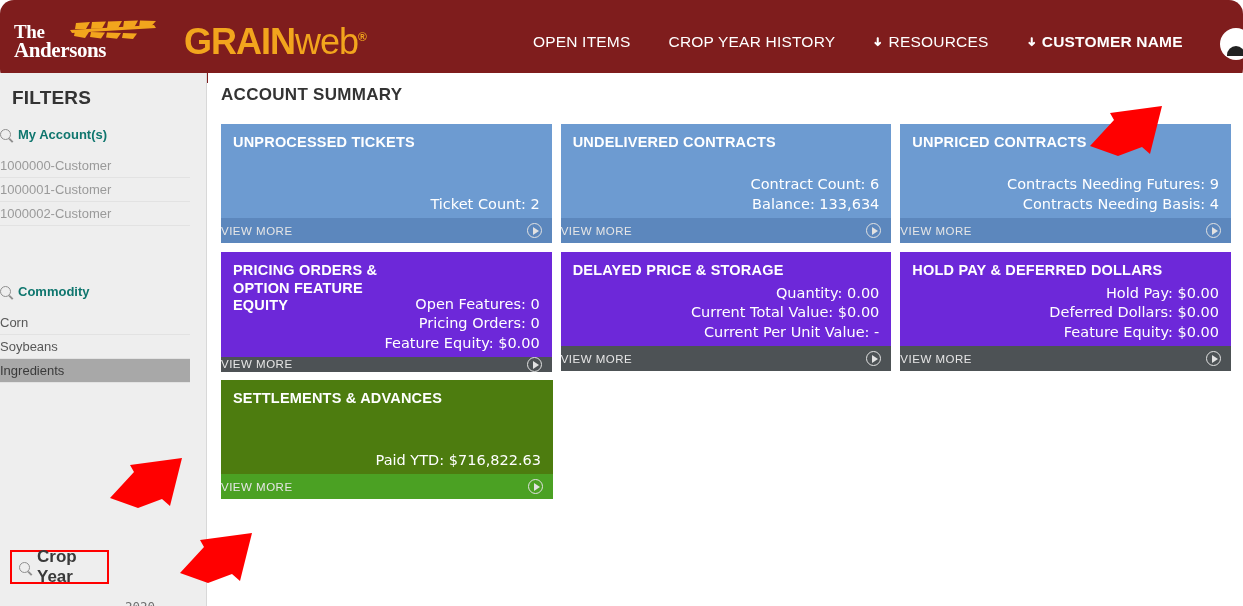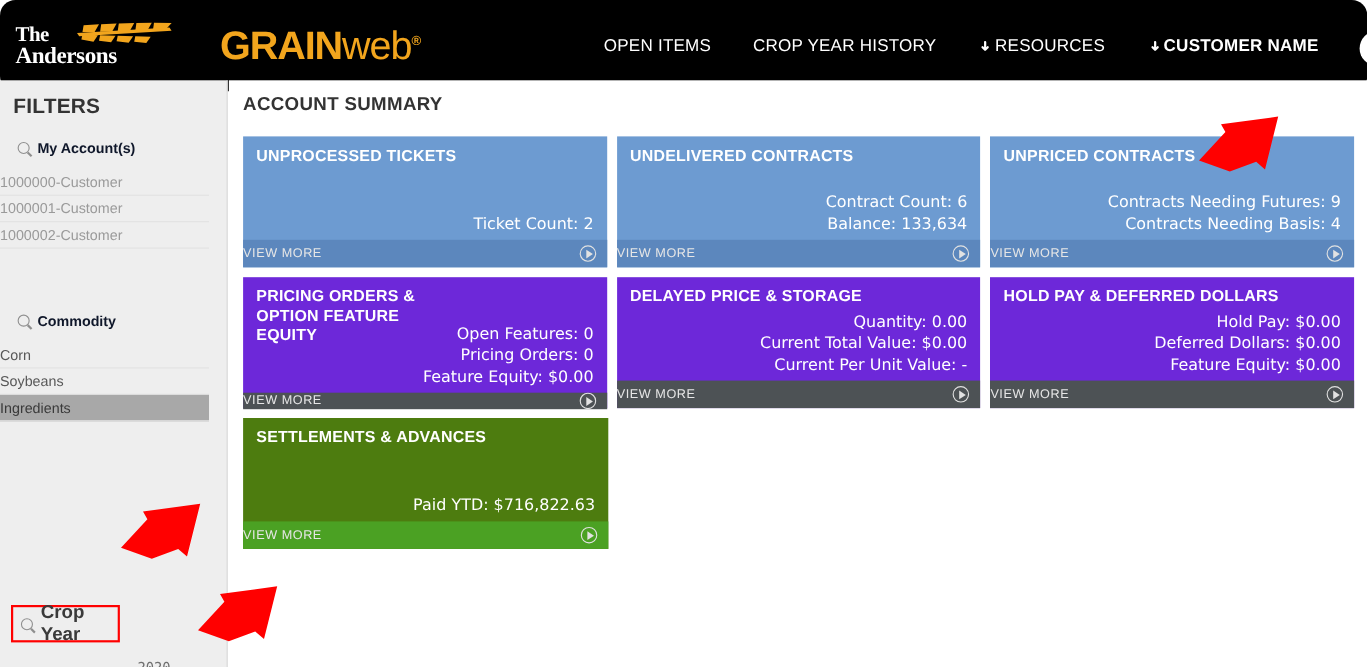--- a/index.html
+++ b/index.html
@@ -6,48 +6,48 @@
   html, body {
     width: 1243px; height: 606px;
     font-family: "Liberation Sans", sans-serif;
     background: #ffffff;
     overflow: hidden;
   }
 
   
   .topnav {
     position: absolute; left: 0; top: 0; width: 1243px; height: 83px;
-    background: #000000;
+    background: #7f1d1d;
     display: flex; align-items: center; border-radius: 14px;
   }
   .brand-block { display: flex; align-items: center; padding-left: 14px; }
   .logo-anderson {
     color: #ffffff; font-family: "Liberation Serif", serif;
     font-weight: bold; line-height: 0.92; letter-spacing: -0.4px;
     position: relative; width: 148px;
   }
   .logo-anderson .l1 { font-size: 19px; display: block; }
   .logo-anderson .l2 { font-size: 21px; display: block; }
   .wheat { position: absolute; left: 48px; top: -4px; width: 100px; height: 22px; }
   .logo-grainweb {
-    margin-left: 38px; font-size: 36px; font-weight: bold;
+    margin-left: 22px; font-size: 36px; font-weight: bold;
     color: #f2a51d; letter-spacing: -1px; white-space: nowrap;
     font-family: "Liberation Sans", sans-serif;
   }
   .logo-grainweb .web { font-weight: normal; }
   .logo-grainweb .reg { font-size: 12px; vertical-align: super; }
 
   .navlinks {
     margin-left: 148px; display: flex; align-items: center; gap: 0px;
     color: #ffffff;
   }
   .navlink {
     color: #ffffff; font-size: 15.5px; letter-spacing: 0.2px;
     padding: 0 19px; white-space: nowrap; cursor: pointer;
-    display: flex; gap: 5px;
+    display: flex; align-items: center; gap: 5px;
   }
   .navlink.bold { font-weight: bold; }
   .chev { font-size: 13px; font-weight: bold; display: inline-block; }
   .avatar-wrap { position: relative; margin-left: 16px; width: 46px; height: 44px; }
   .avatar {
     position: absolute; left: 2px; top: 8px;
     width: 32px; height: 32px; border-radius: 50%;
     background: #ffffff; display: flex; align-items: center; justify-content: center;
   }
   .avatar .body { width: 18px; height: 10px; border-radius: 9px 9px 0 0; background: #222; position: absolute; bottom: 4px; }
@@ -56,22 +56,22 @@
   .sidebar {
     position: absolute; left: 0; top: 73px; width: 207px; height: 579px;
     background: #eeeeee; border-right: 1px solid #d8d8d8;
   }
   .filters-title {
     font-size: 19px; font-weight: bold; color: #333333;
     padding: 14px 0 0 12px; letter-spacing: 0.2px;
   }
   .filter-head {
     display: flex; align-items: center; gap: 7px;
-    font-size: 13px; font-weight: bold; color: #0f172a;
-    padding-left: 16px; cursor: pointer;
+    font-size: 13px; font-weight: bold; color: #0f766e;
+    cursor: pointer;
   }
   .mag {
     width: 11px; height: 11px; border: 1.6px solid #8f8f8f; border-radius: 50%;
     position: relative; display: inline-block; flex: none;
   }
   .mag::after {
     content: ""; position: absolute; width: 1.6px; height: 5px; background: #8f8f8f;
     right: -2px; bottom: -4px; transform: rotate(-45deg);
   }
   .opt-list { margin-top: 12px; }

